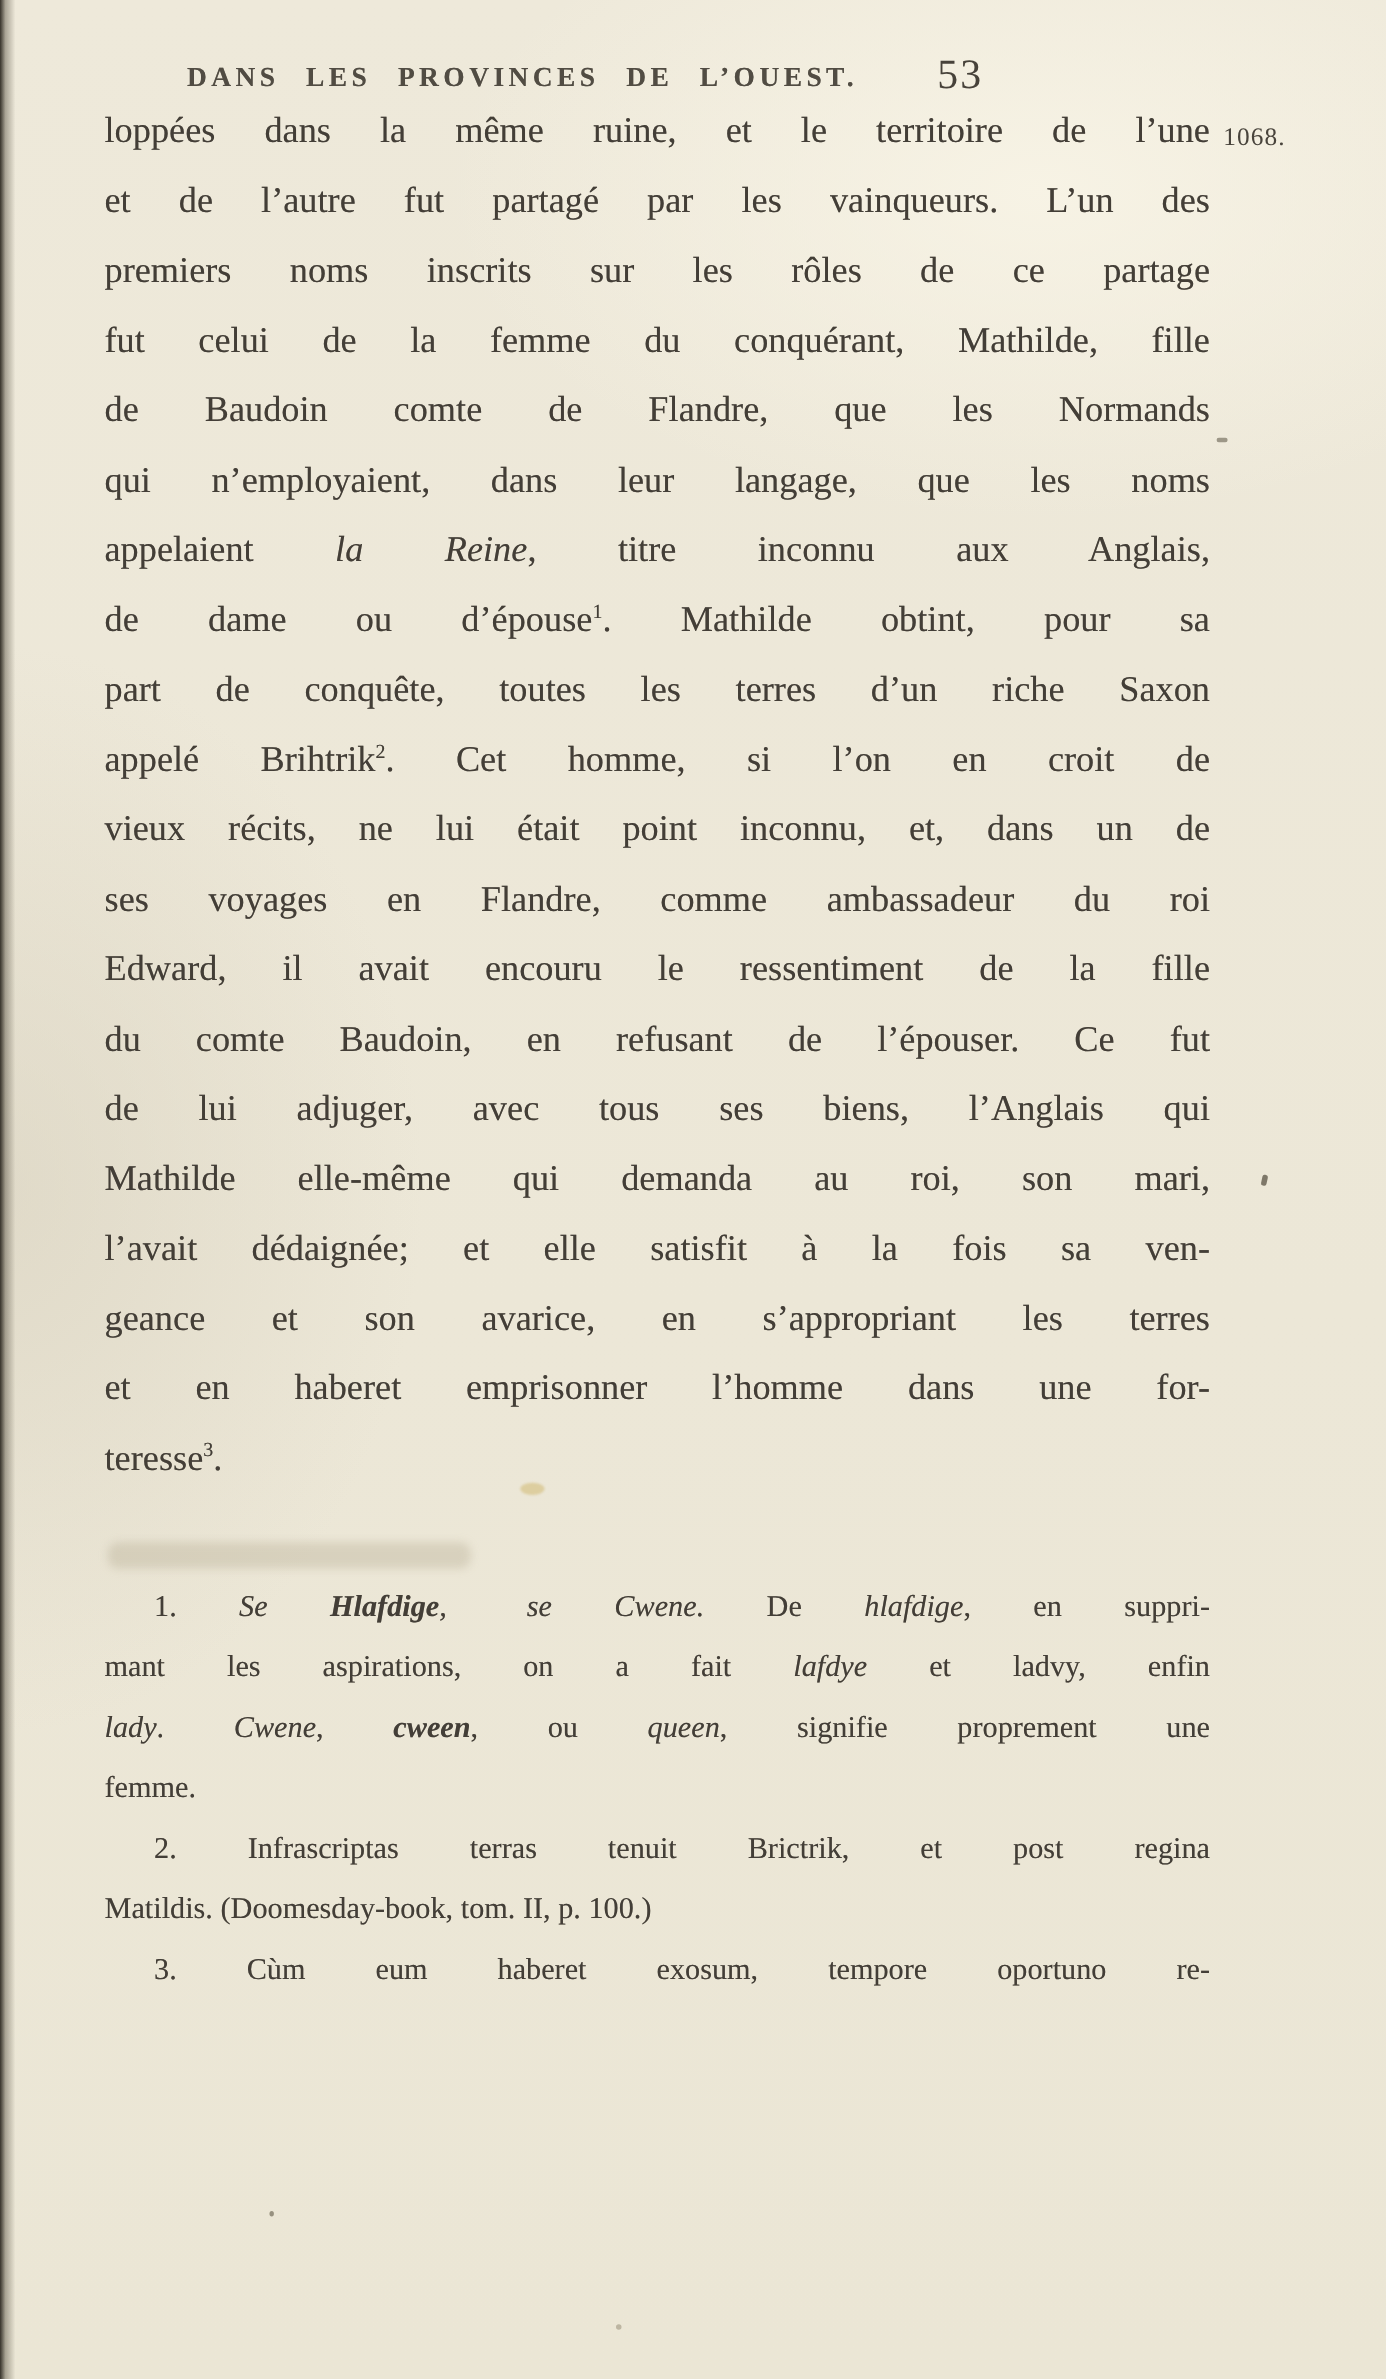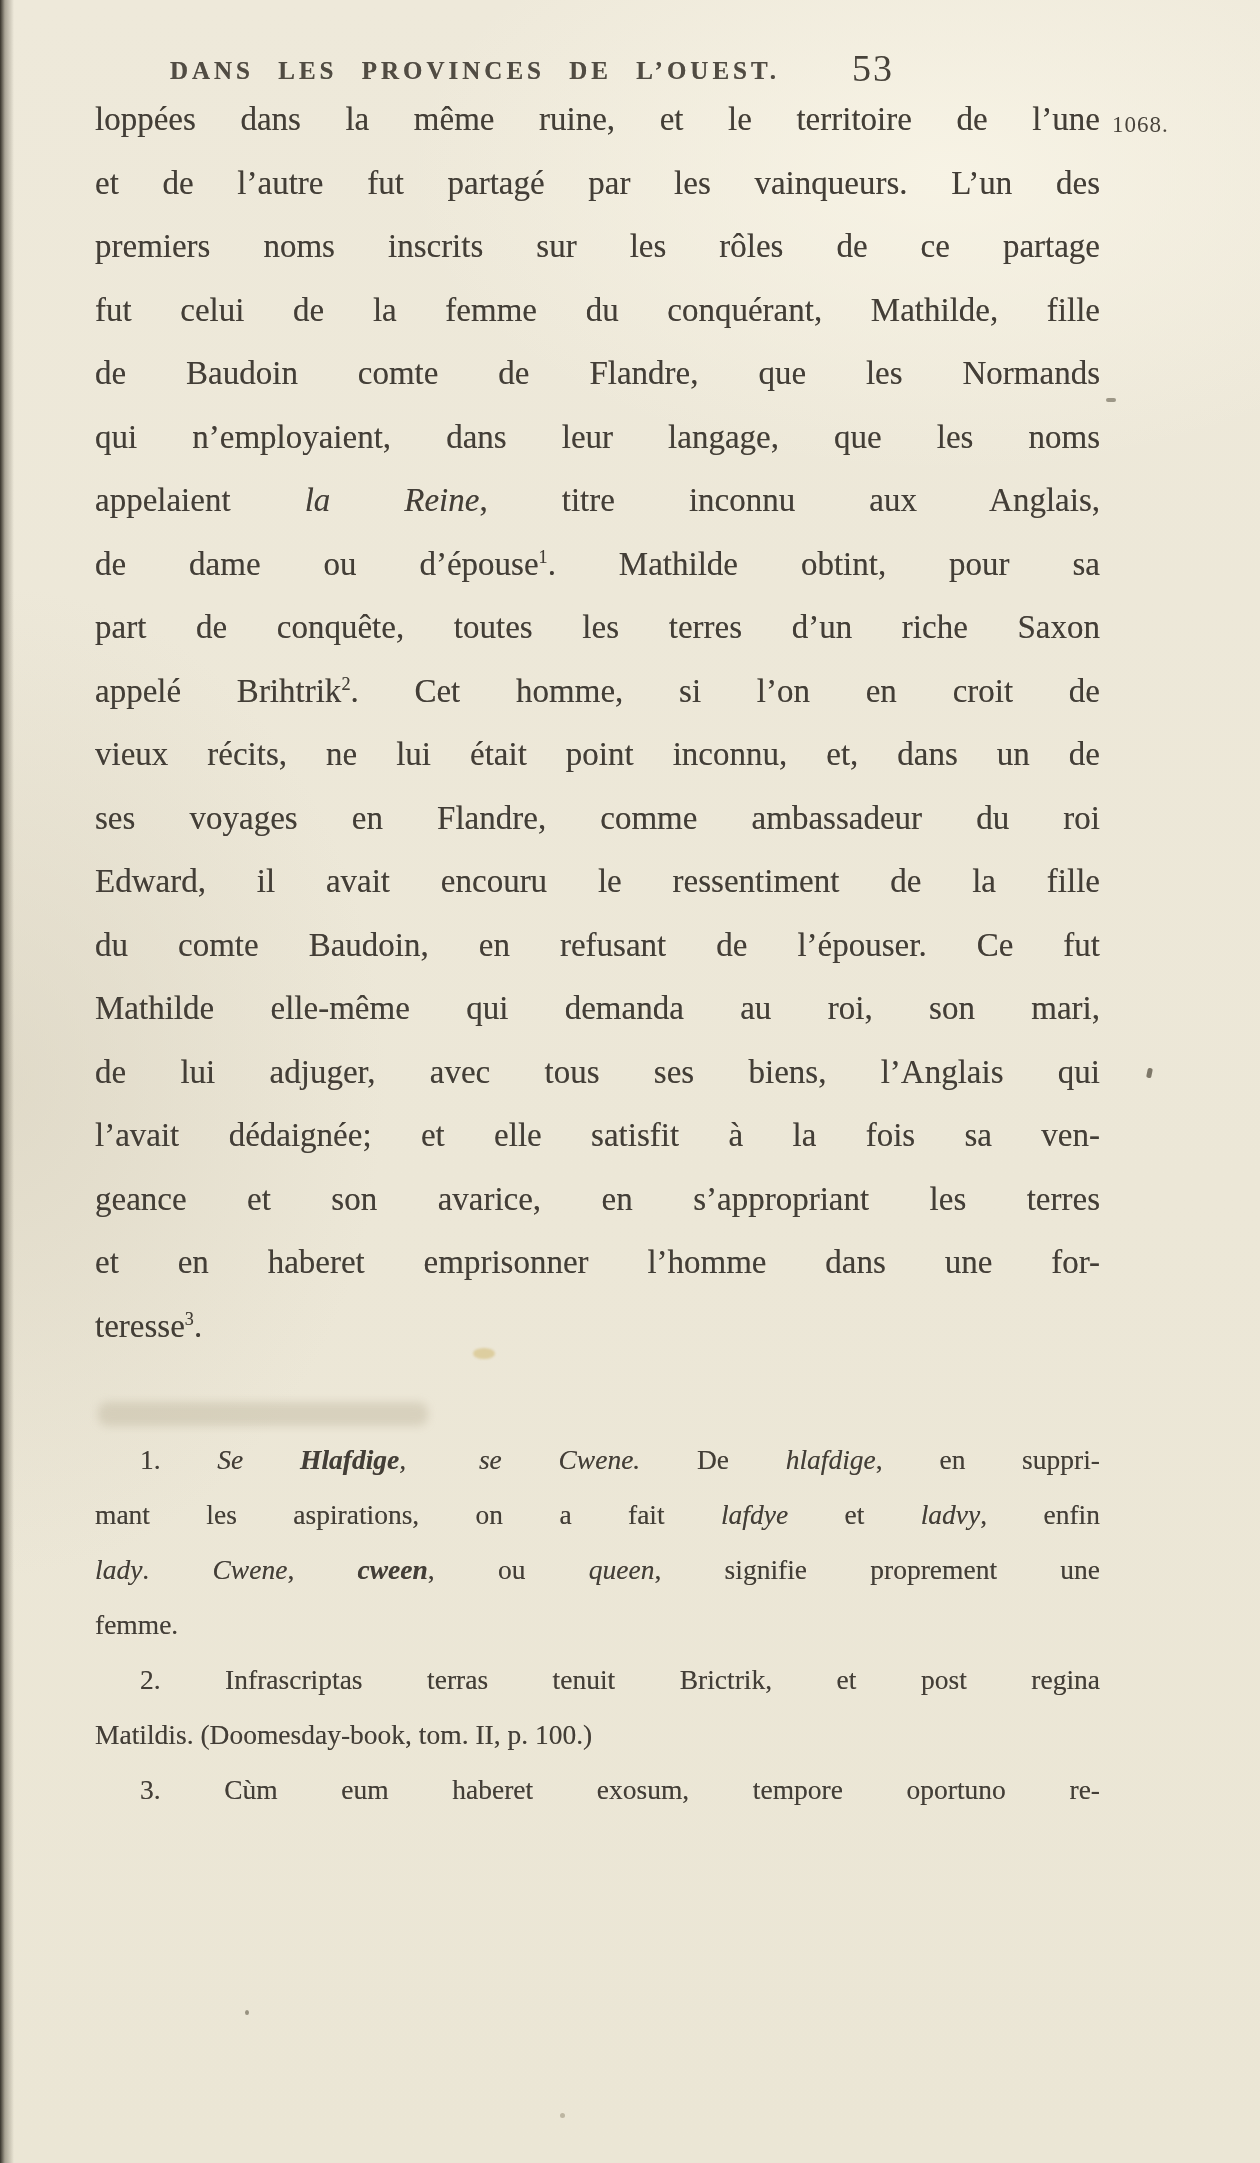--- a/index.html
+++ b/index.html
@@ -81,31 +81,31 @@
     <div class="line just"><span>de Baudoin comte de Flandre, que les Normands</span></div>
     <div class="line just"><span>qui n’employaient, dans leur langage, que les noms</span></div>
     <div class="line just"><span>appelaient </span><span style="font-style: italic;">la Reine</span><span>, titre inconnu aux Anglais,</span></div>
     <div class="line just"><span>de dame ou d’épouse</span><sup>1</sup><span>. Mathilde obtint, pour sa</span></div>
     <div class="line just"><span>part de conquête, toutes les terres d’un riche Saxon</span></div>
     <div class="line just"><span>appelé Brihtrik</span><sup>2</sup><span>. Cet homme, si l’on en croit de</span></div>
     <div class="line just"><span>vieux récits, ne lui était point inconnu, et, dans un de</span></div>
     <div class="line just"><span>ses voyages en Flandre, comme ambassadeur du roi</span></div>
     <div class="line just"><span>Edward, il avait encouru le ressentiment de la fille</span></div>
     <div class="line just"><span>du comte Baudoin, en refusant de l’épouser. Ce fut</span></div>
+    <div class="line just"><span>de lui adjuger, avec tous ses biens, l’Anglais qui</span></div>
     <div class="line just"><span>Mathilde elle-même qui demanda au roi, son mari,</span></div>
-    <div class="line just"><span>de lui adjuger, avec tous ses biens, l’Anglais qui</span></div>
     <div class="line just"><span>l’avait dédaignée; et elle satisfit à la fois sa ven-</span></div>
     <div class="line just"><span>geance et son avarice, en s’appropriant les terres</span></div>
     <div class="line just"><span>et en haberet emprisonner l’homme dans une for-</span></div>
     <div class="line"><span>teresse</span><sup>3</sup><span>.</span></div>
   </div>
 
   <div class="footnotes">
     <div class="line just fn-indent"><span>1. </span><span style="font-style: italic;">Se </span><span style="font-style: italic; font-weight: bold;">Hlafdige</span><span style="font-style: italic;">, </span><span style="font-style: italic; margin-left: 16px;">se Cwene.</span><span> De </span><span style="font-style: italic;">hlafdige</span><span>, en suppri-</span></div>
-    <div class="line just"><span>mant les aspirations, on a fait </span><span style="font-style: italic;">lafdye</span><span> et </span><span style="font-style: italic;">ladvy</span><span>, enfin</span></div>
+    <div class="line just"><span>mant les aspirations, on a fait </span><span style="font-style: italic;">lafdye</span><span> et </span><span style="">ladvy</span><span>, enfin</span></div>
     <div class="line just"><span style="font-style: italic;">lady</span><span>. </span><span style="font-style: italic;">Cwene</span><span>, </span><span style="font-style: italic; font-weight: bold;">cween</span><span>, ou </span><span style="font-style: italic;">queen</span><span>, signifie proprement une</span></div>
     <div class="line"><span>femme.</span></div>
     <div class="line just fn-indent"><span>2. Infrascriptas terras tenuit Brictrik, et post regina</span></div>
     <div class="line"><span>Matildis. (Doomesday-book, tom. II, p. 100.)</span></div>
     <div class="line just fn-indent"><span>3. Cùm eum haberet exosum, tempore oportuno re-</span></div>
   </div>
 
   <div class="ghost-smudge"></div>
   <div class="spot-yellow"></div>
   <div class="speck-1"></div>

